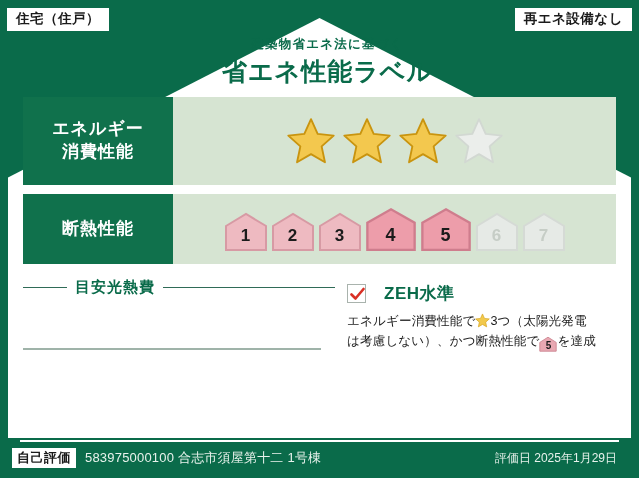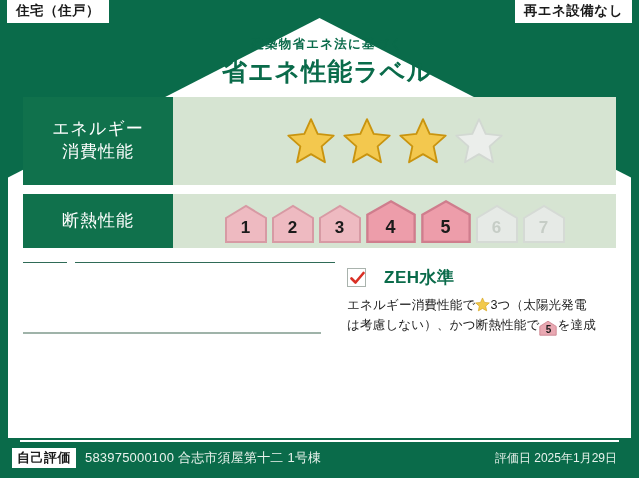--- a/index.html
+++ b/index.html
@@ -19,21 +19,21 @@
   
   #house-body {
     position: absolute;
     left: 8px; top: 18px; right: 8px; bottom: 40px;
     background: #ffffff;
     clip-path: polygon(0% 38%, 50% 0%, 100% 38%, 100% 100%, 0% 100%);
   }
 
   
   .corner-tag {
-    position: absolute; top: 0;
+    position: absolute; top: 8px;
     background: #ffffff;
     color: #1b1b1b;
     font-size: 13.5px;
     font-weight: 700;
     letter-spacing: .5px;
     padding: 4px 9px 5px 9px;
     line-height: 1;
     z-index: 8;
   }
   #tag-left  { left: 7px; }
@@ -63,36 +63,36 @@
   
   .perf-row {
     display: flex;
     background: #d6e4d2;
     align-items: stretch;
     margin-bottom: 9px;
   }
   .row-label {
     background: #10714c;
     color: #ffffff;
-    font-size: 17px; font-weight: 400;
+    font-size: 17px; font-weight: 700;
     letter-spacing: 1px;
     display: flex; flex-direction: column;
     align-items: center; justify-content: center;
     flex: 0 0 150px;
     line-height: 1.35;
     text-align: center;
   }
   .row-value {
     flex: 1 1 auto;
     display: flex; align-items: center; justify-content: center;
   }
 
   
   #row-energy .row-label { height: 88px; }
-  #row-insul  .row-label { height: 54px; font-size: 17px; }
+  #row-insul  .row-label { height: 70px; font-size: 17px; }
 
   
   #stars { display: flex; gap: 6px; align-items: center; }
   .star { width: 50px; height: 50px; display: block; }
 
   
   #houses { display: flex; gap: 3px; align-items: flex-end; }
   .hx {
     position: relative;
     width: 44px; height: 40px;
@@ -298,20 +298,21 @@
             </div>
           </div>
       </div>
     </div>
 
     <div id="lower">
 
       <div id="lower-left">
         <div id="cost-head">
           <div class="rule short"></div>
+          <div id="cost-title">目安光熱費</div>
           <div class="rule"></div>
         </div>
         <div id="cost-underline"></div>
       </div>
 
       <div id="lower-right">
         <div id="zeh-head">
           <span id="zeh-check">
             <svg viewBox="0 0 15 15" aria-hidden="true">
               <path d="M1.5 7.5 L5.5 11.5 L13.5 2" fill="none" stroke="#d93025" stroke-width="2.6" stroke-linecap="round" stroke-linejoin="round"></path>

